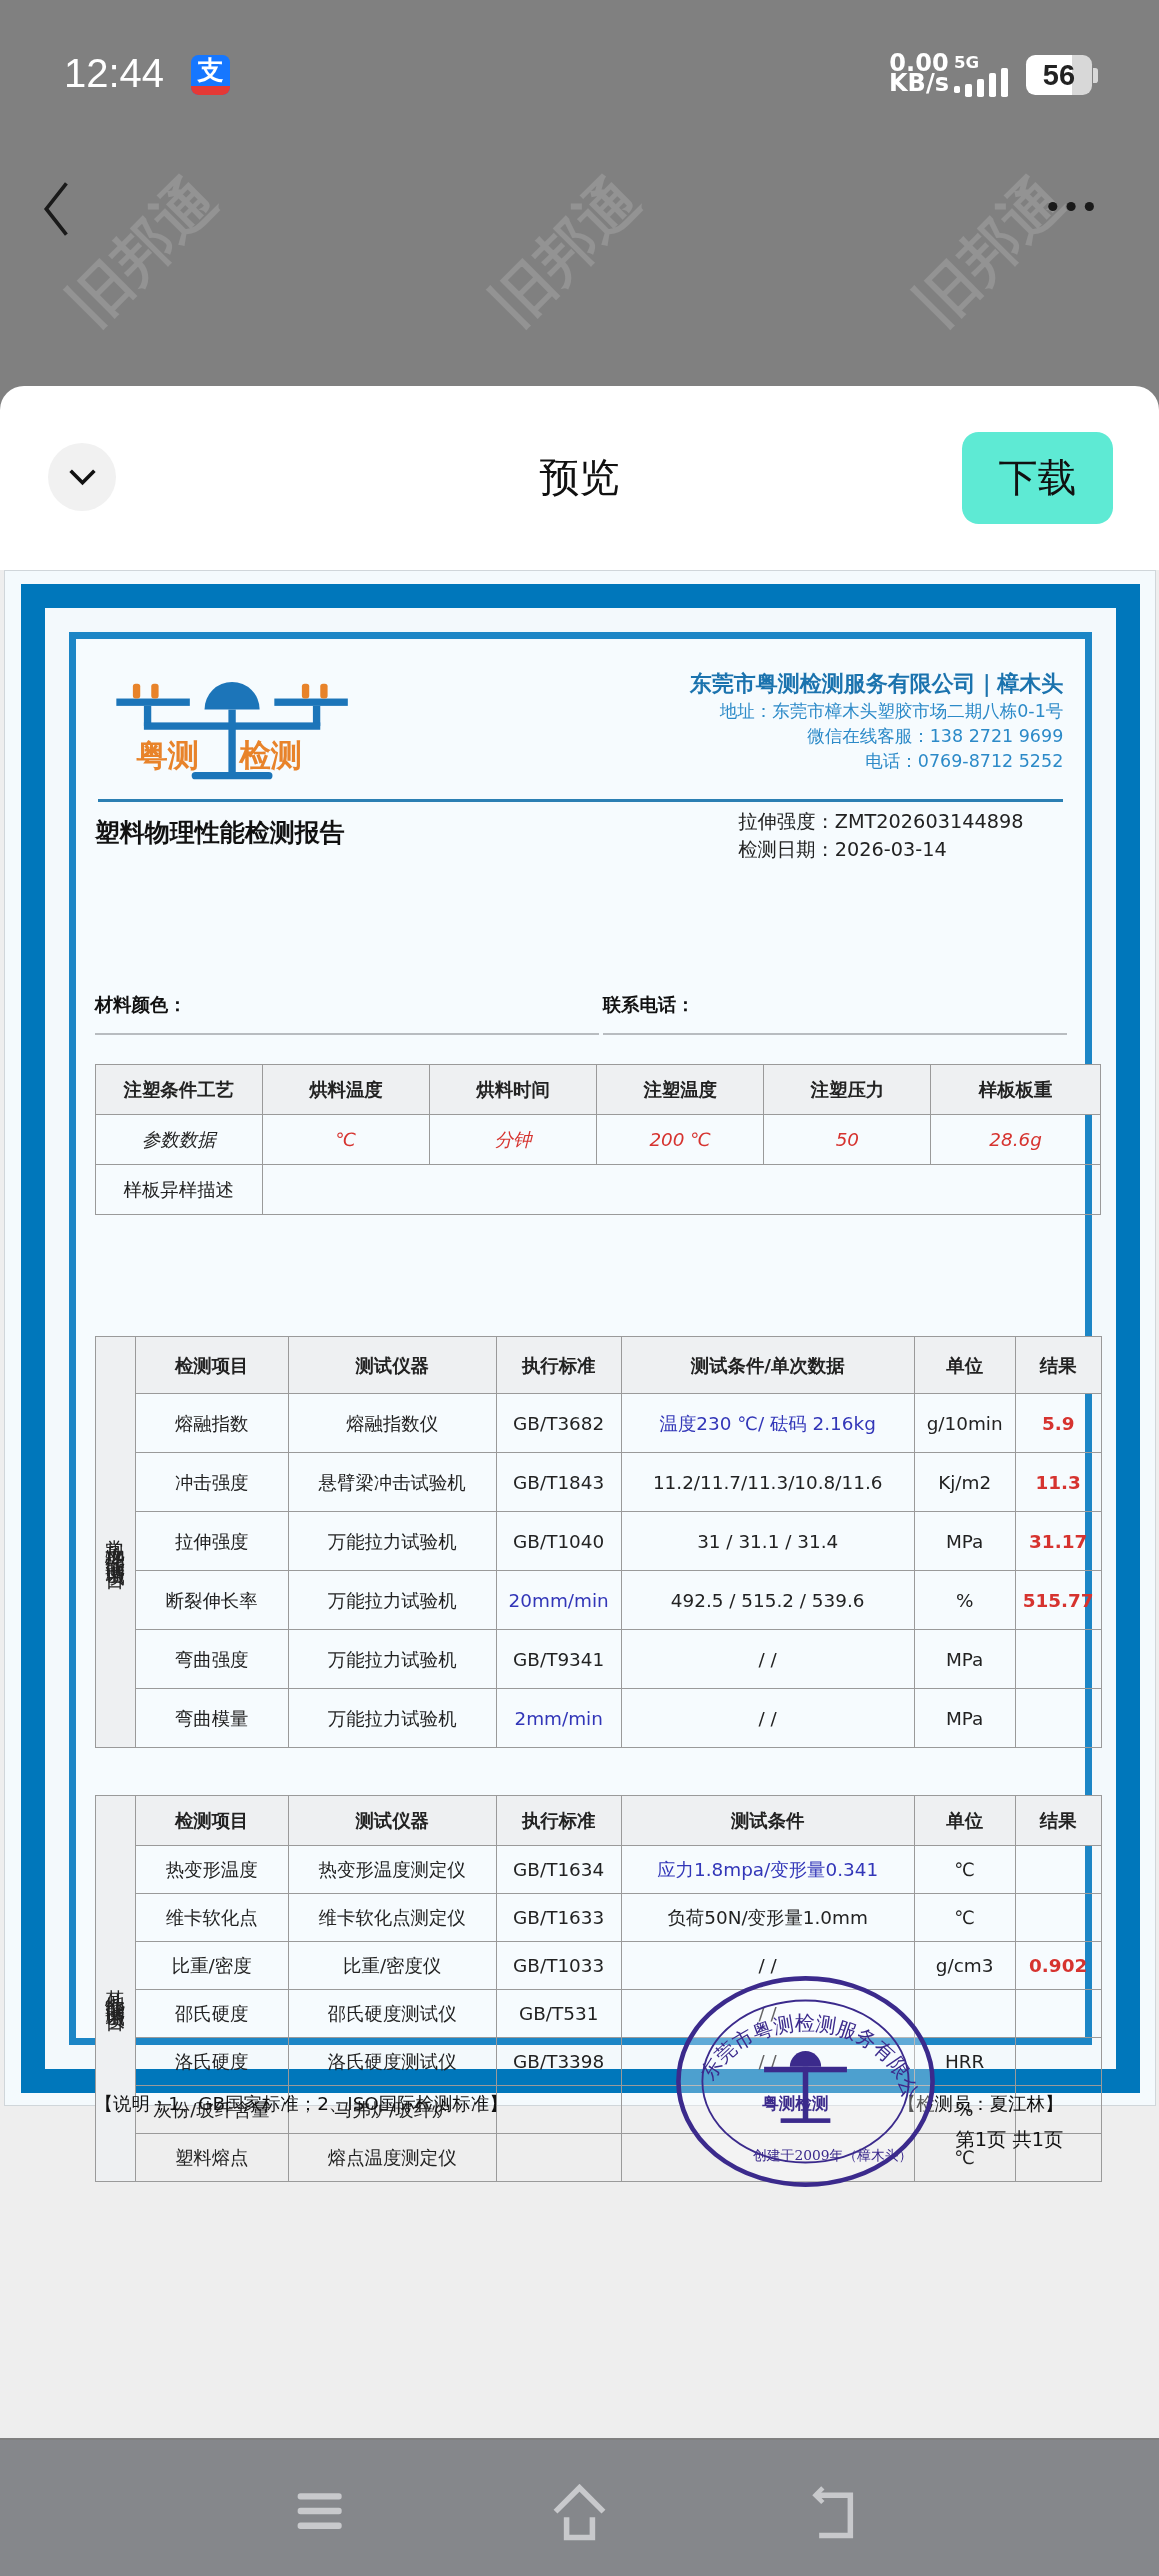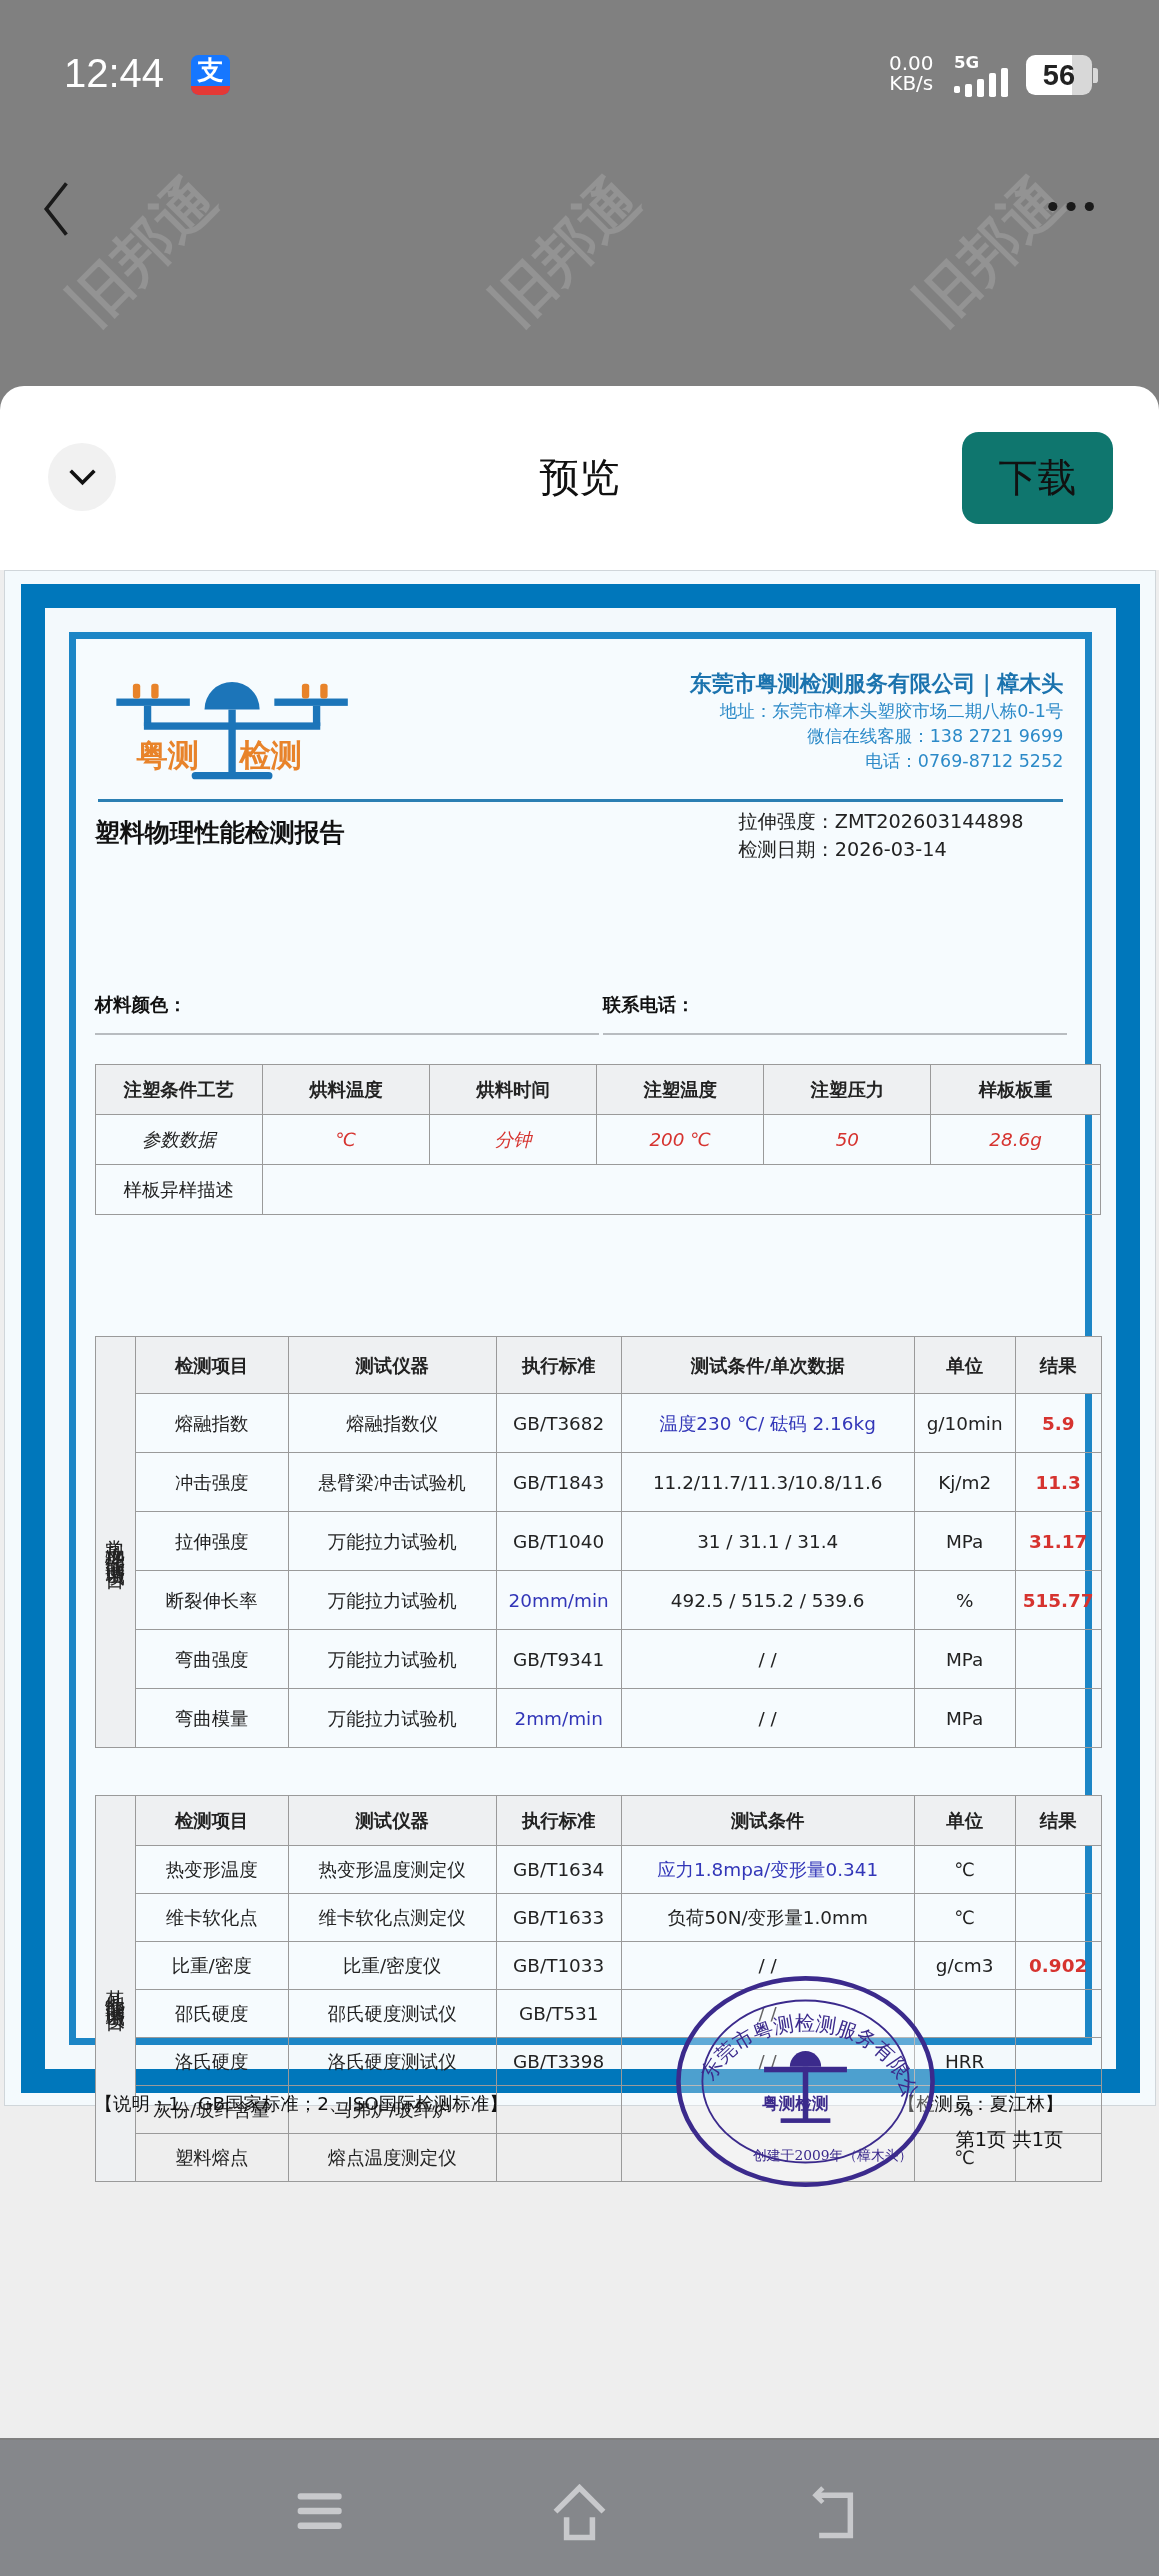--- a/index.html
+++ b/index.html
@@ -3,38 +3,38 @@
 <meta charset="utf-8">
 <style>
   * { box-sizing: border-box; margin: 0; padding: 0; }
   html, body { width: 1159px; height: 2576px; overflow: hidden; }
   body { font-family: "DejaVu Sans", "Liberation Sans", sans-serif; background: #808080; position: relative; }
 
   .statusbar { position: absolute; left: 0; top: 0; width: 1159px; height: 156px; }
   .time { position: absolute; left: 64px; top: 51px; font-size: 40px; color: #fff; font-family: "Liberation Sans", sans-serif; font-weight: 500; }
   .alipay { position: absolute; left: 191px; top: 55px; width: 39px; height: 40px; border-radius: 7.4px; background: #1677ff; overflow: hidden; color:#fff; font-size: 26px; text-align:center; line-height:31px; font-weight:bold; }
   .alipay::after { content:""; position:absolute; left:0; bottom:0; width:100%; height:9.2px; background:#e53935; }
-  .netspeed { position: absolute; left: 889px; top: 53px; color: #fff; font-size: 20px; line-height: 20px; font-weight: normal; text-align: center; }
+  .netspeed { position: absolute; left: 889px; top: 53px; color: #fff; font-size: 24px; line-height: 20px; font-weight: bold; text-align: center; }
   .fiveg { position: absolute; left: 954px; top: 53px; color: #fff; font-size: 16.6px; font-weight: bold; }
   .signal { position: absolute; left: 954px; top: 66px; width: 64px; height: 31px; }
   .signal span { position: absolute; bottom: 0; width: 7.4px; background: #fff; border-radius: 1.8px; }
   .battery { position: absolute; left: 1026px; top: 55px; width: 66px; height: 40px; border-radius: 9.2px; background: linear-gradient(90deg,#fff 0,#fff 70%,#d8d8d8 70%,#d8d8d8 100%); color:#222; font-size: 29px; font-weight:bold; text-align:center; line-height:40px; font-family:"Liberation Sans",sans-serif; }
   .battery::after { content:""; position:absolute; right:-5.5px; top:13px; width:4.6px; height:14.7px; background:#d8d8d8; border-radius:0 2.8px 2.8px 0; }
 
   .topnav { position: absolute; left: 0; top: 156px; width: 1159px; height: 110px; }
   .back-btn { position: absolute; left: 37px; top: 20px; width: 46px; height: 64px; }
   .more-btn { position: absolute; left: 1040px; top: 32px; width: 64px; height: 37px; }
 
   .watermark { position: absolute; color: rgba(255,255,255,0.15); font-size: 59px; font-weight: bold; transform: rotate(-45deg); pointer-events: none; white-space: nowrap; }
 
   .sheet { position: absolute; left: 0; top: 386px; width: 1159px; height: 2052px; background: #fff; border-radius: 24px 24px 0 0; }
   .sheet-header { position: absolute; left: 0; top: 0; width: 1159px; height: 184px; }
   .collapse-btn { position: absolute; left: 48px; top: 57px; width: 68px; height: 68px; border-radius: 34px; background: #f1f1f1; display:flex; align-items:center; justify-content:center; }
   .sheet-title { position: absolute; left: 0; width: 1159px; top: 64px; text-align: center; font-size: 40px; color: #111; }
-  .download-btn { position: absolute; left: 962px; top: 46px; width: 151px; height: 92px; border-radius: 16.6px; background: #0f766e; font-size: 39px; color:#111; text-align:center; line-height:92px; }
+  .download-btn { position: absolute; left: 962px; top: 46px; width: 151px; height: 92px; border-radius: 16.6px; background: #5eead4; font-size: 39px; color:#111; text-align:center; line-height:92px; }
 
   .preview-bg { position: absolute; left: 0; top: 184px; width: 1159px; height: 1868px; background: #eeeeee; }
   .doc { position: absolute; left: 3.7px; top: 184px; width: 1152px; height: 1536px; background: #f4fafd; border: 1.8px solid #d0d6da; }
   .frame-outer { position: absolute; left: 16.6px; top: 13px; width: 1119px; height: 1509px; border: 24px solid #0077bb; background: #f3f9fc; }
   .frame-inner { position: absolute; left: 24px; top: 24px; right: 24px; bottom: 24px; border: 7.4px solid #1c86c6; background: #f6fbfe; }
   .content { position: absolute; left: 0; top: 0; right: 0; bottom: 0; padding: 0 24px; }
 
   .logo { position: absolute; left: 33px; top: 28px; width: 248px; height: 120px; }
   .company { position: absolute; right: 22px; top: 29px; text-align: right; color: #2c8ac8; font-size: 17.5px; line-height: 25px; }
   .company .name { font-size: 22px; font-weight: bold; color: #1b73ae; line-height: 31px; }

